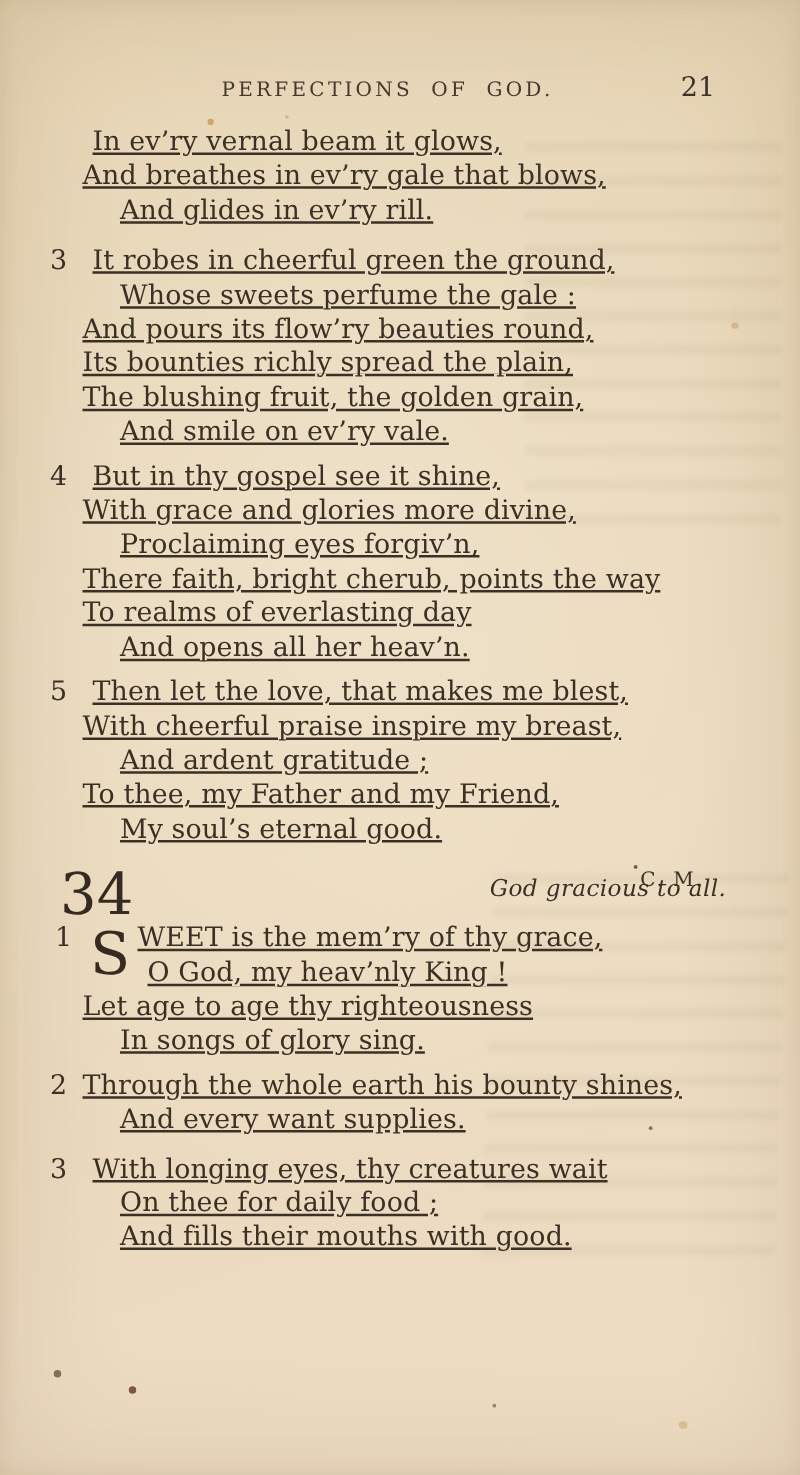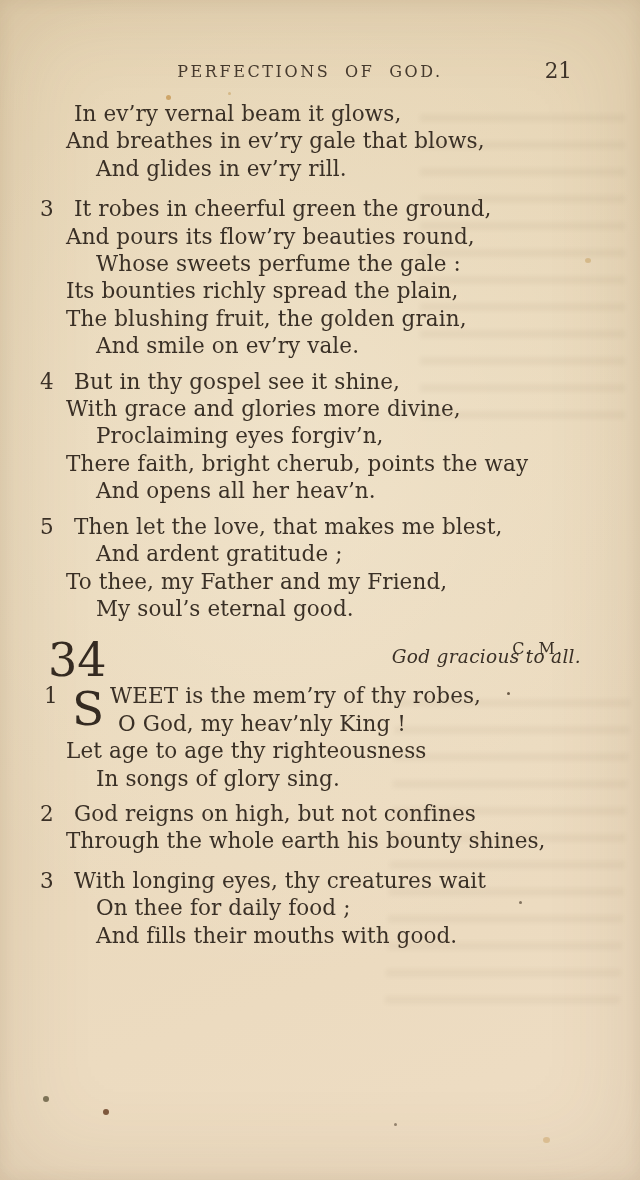--- a/index.html
+++ b/index.html
@@ -19,21 +19,21 @@
     font-size:16px;letter-spacing:2.6px;word-spacing:7px;color:#453a2e;white-space:nowrap;}
   .page-number{position:absolute;right:84px;top:-4px;font-size:21.5px;color:#3d332a;}
   
   .text-col{position:absolute;left:66px;top:100px;width:545px;
     font-size:21.5px;line-height:27.4px;letter-spacing:0.1px;}
   .stanza{position:relative;margin-bottom:8px;}
   .stanza.partial{margin-bottom:13px;}
   .stanza.tight{margin-bottom:4px;}
   .stanza.gap-lg{margin-bottom:12px;}
   .stanza .num{position:absolute;left:-26px;top:0;}
-  .line{white-space:nowrap;}
+  .line{white-space:nowrap;text-decoration:underline;}
   .line.first{padding-left:8px;}
   .line.short{padding-left:30px;}
   
   .hymn-heading{position:relative;height:56px;margin-bottom:0;}
   .hymn-number{position:absolute;left:-18px;top:-6px;font-size:46px;line-height:1;color:#352b22;margin-top:17px;}
   .hymn-title{position:absolute;left:0;right:0;top:17px;text-align:right;transform:translateX(-30px);
     font-style:italic;font-size:18.5px;letter-spacing:0.3px;}
   .hymn-meter{position:absolute;right:48px;top:9px;font-size:16px;letter-spacing:1.5px;}
   
   .dc-wrap{position:relative;padding-left:44px;}
@@ -62,65 +62,67 @@
 
     <div class="stanza partial">
       <div class="line first">In ev’ry vernal beam it glows,</div>
       <div class="line">And breathes in ev’ry gale that blows,</div>
       <div class="line short">And glides in ev’ry rill.</div>
     </div>
 
     <div class="stanza">
       <span class="num">3</span>
       <div class="line first">It robes in cheerful green the ground,</div>
+      <div class="line short">Whose sweets perfume the gale :</div>
       <div class="line">And pours its flow’ry beauties round,</div>
-      <div class="line short">Whose sweets perfume the gale :</div>
       <div class="line">Its bounties richly spread the plain,</div>
       <div class="line">The blushing fruit, the golden grain,</div>
       <div class="line short">And smile on ev’ry vale.</div>
     </div>
 
     <div class="stanza">
       <span class="num">4</span>
       <div class="line first">But in thy gospel see it shine,</div>
       <div class="line">With grace and glories more divine,</div>
       <div class="line short">Proclaiming eyes forgiv’n,</div>
       <div class="line">There faith, bright cherub, points the way</div>
+      <div class="line">To realms of everlasting day</div>
       <div class="line short">And opens all her heav’n.</div>
     </div>
 
     <div class="stanza tight">
       <span class="num">5</span>
       <div class="line first">Then let the love, that makes me blest,</div>
+      <div class="line">With cheerful praise inspire my breast,</div>
       <div class="line short">And ardent gratitude ;</div>
       <div class="line">To thee, my Father and my Friend,</div>
       <div class="line short">My soul’s eternal good.</div>
     </div>
 
     <div class="hymn-heading">
       <span class="hymn-number">34</span>
       <span class="hymn-title">God gracious to all.</span>
       <span class="hymn-meter">C. M.</span>
     </div>
 
     <div class="stanza dropcap-stanza">
       <span class="num">1</span>
       <div class="dc-wrap">
         <span class="dropcap">S</span>
-        <div class="line dc1">WEET is the mem’ry of thy robes,</div>
+        <div class="line dc1">WEET is the mem’ry of thy grace,</div>
         <div class="line dc2">O God, my heav’nly King !</div>
       </div>
       <div class="line">Let age to age thy righteousness</div>
       <div class="line short">In songs of glory sing.</div>
     </div>
 
     <div class="stanza gap-lg">
       <span class="num">2</span>
-      <div class="line first">God reigns on high, but not confines</div>
       <div class="line">Through the whole earth his bounty shines,</div>
+      <div class="line short">And every want supplies.</div>
     </div>
 
     <div class="stanza">
       <span class="num">3</span>
       <div class="line first">With longing eyes, thy creatures wait</div>
       <div class="line short">On thee for daily food ;</div>
       <div class="line short">And fills their mouths with good.</div>
     </div>
 
   </div>

